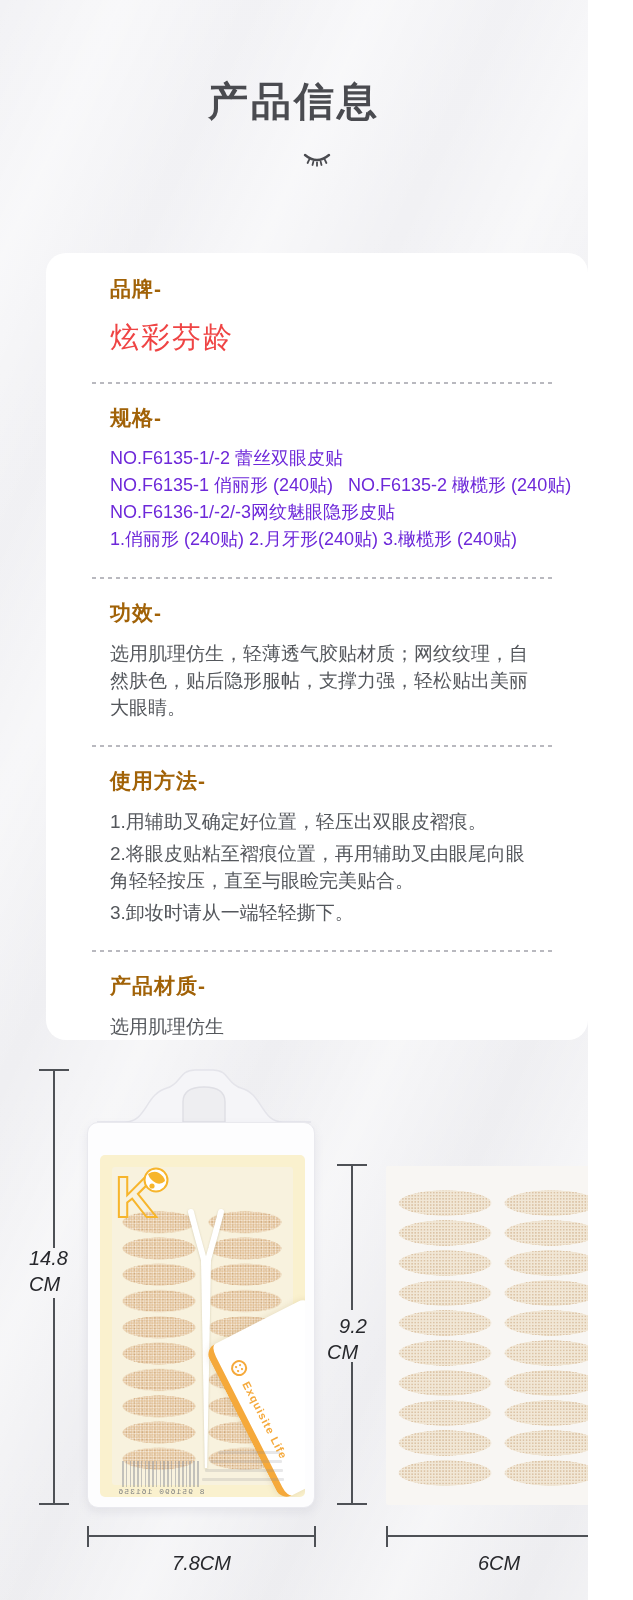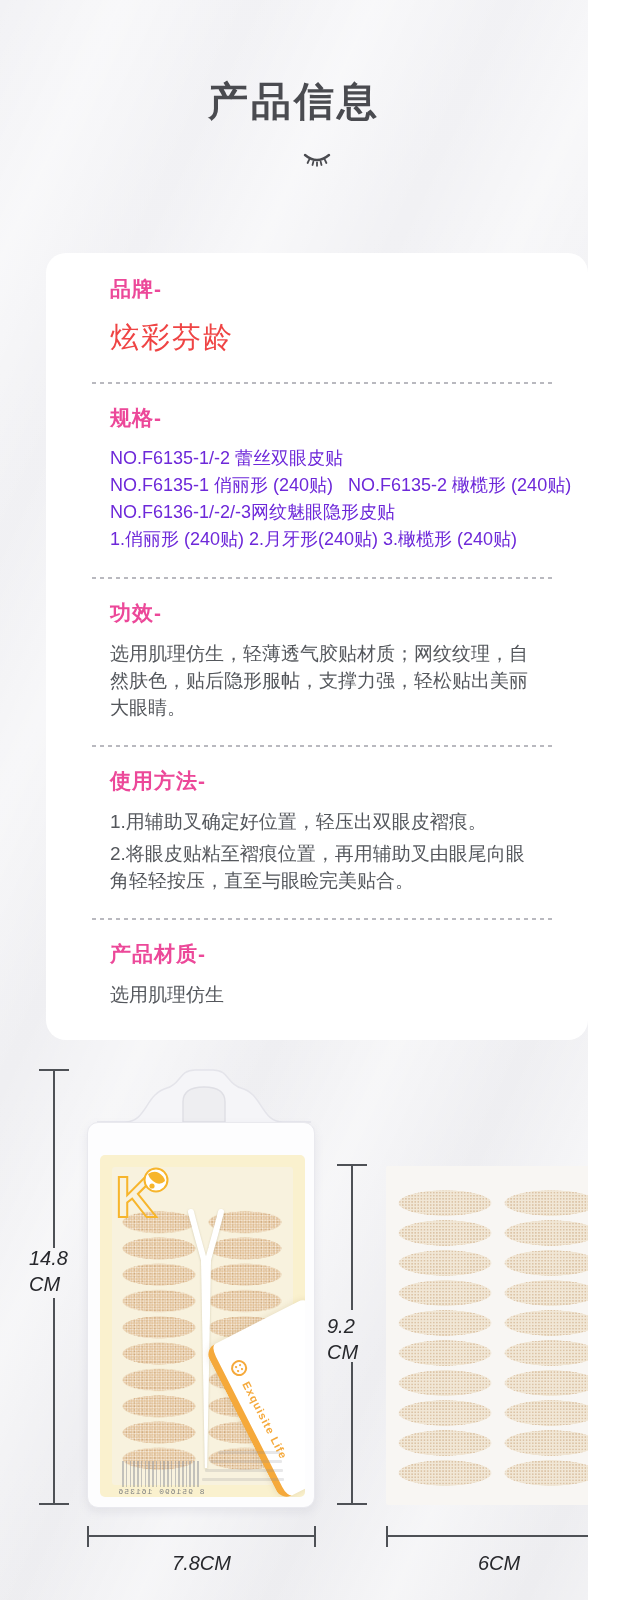--- a/index.html
+++ b/index.html
@@ -18,21 +18,21 @@
     position:absolute;top:74px;left:0;width:100%;text-align:center;
     font-size:40px;font-weight:700;letter-spacing:3px;color:#4a4b50;
   }
   .lash-icon{position:absolute;top:152px;left:303px;}
   
   .card{
     position:absolute;left:46px;top:253px;width:542px;height:787px;
     background:#fff;border-radius:20px;box-sizing:border-box;
     padding:22px 46px 0 64px;
   }
-  .sec{margin:0;font-size:21px;font-weight:700;color:#ec4899;letter-spacing:1px;}
+  .sec{margin:0;font-size:21px;font-weight:700;color:#a16207;letter-spacing:1px;}
   .brand-name{margin-top:15px;font-size:29px;color:#ef4444;letter-spacing:2px;font-weight:400;}
   .dashed{
     height:2px;margin:24px 0 20px -18px;width:calc(100% + 28px);
     background:repeating-linear-gradient(90deg,#b9b9bf 0 4px,rgba(0,0,0,0) 4px 8px);
     background-size:8px 1.5px;background-repeat:repeat-x;background-position:0 50%;
   }
   .body-txt{margin-top:13px;font-size:19px;line-height:27px;color:#54575c;}
   .spec-line{white-space:pre;font-size:18px;line-height:27px;color:#6d28d9;}
   .usage p{margin:0 0 5px 0;}
   
@@ -133,20 +133,21 @@
 
     <h2 class="sec">功效-</h2>
     <div class="body-txt">选用肌理仿生，轻薄透气胶贴材质；网纹纹理，自然肤色，贴后隐形服帖，支撑力强，轻松贴出美丽大眼睛。</div>
 
     <div class="dashed"></div>
 
     <h2 class="sec">使用方法-</h2>
     <div class="body-txt usage">
       <p>1.用辅助叉确定好位置，轻压出双眼皮褶痕。</p>
       <p>2.将眼皮贴粘至褶痕位置，再用辅助叉由眼尾向眼角轻轻按压，直至与眼睑完美贴合。</p>
+      <p>3.卸妆时请从一端轻轻撕下。</p>
     </div>
 
     <div class="dashed"></div>
 
     <h2 class="sec">产品材质-</h2>
     <div class="body-txt">选用肌理仿生</div>
   </section>
 
   <div class="mline" style="left:39px;top:1069px;width:30px;height:2px;"></div>
   <div class="mline" style="left:53px;top:1069px;width:2px;height:179px;"></div>
@@ -203,21 +204,21 @@
   </div>
 
   <div class="mline" style="left:87px;top:1526px;width:2px;height:21px;"></div>
   <div class="mline" style="left:87px;top:1535px;width:229px;height:2px;"></div>
   <div class="mline" style="left:314px;top:1526px;width:2px;height:21px;"></div>
   <div class="mlabel center" style="left:87px;top:1550px;width:229px;">7.8CM</div>
 
   <div class="mline" style="left:337px;top:1164px;width:30px;height:2px;"></div>
   <div class="mline" style="left:351px;top:1164px;width:2px;height:146px;"></div>
   <div class="mlabel" style="left:327px;top:1313px;width:52px;">
-    <span style="display:block;">9.2</span>
+    <span style="display:block;text-align:center;">9.2</span>
     <span style="display:block;">CM</span>
   </div>
   <div class="mline" style="left:351px;top:1362px;width:2px;height:143px;"></div>
   <div class="mline" style="left:337px;top:1503px;width:30px;height:2px;"></div>
 
   <div class="sheet">
     <div class="sh-ovals-base"></div>
     <div class="sh-ovals-tex"></div>
   </div>
 

